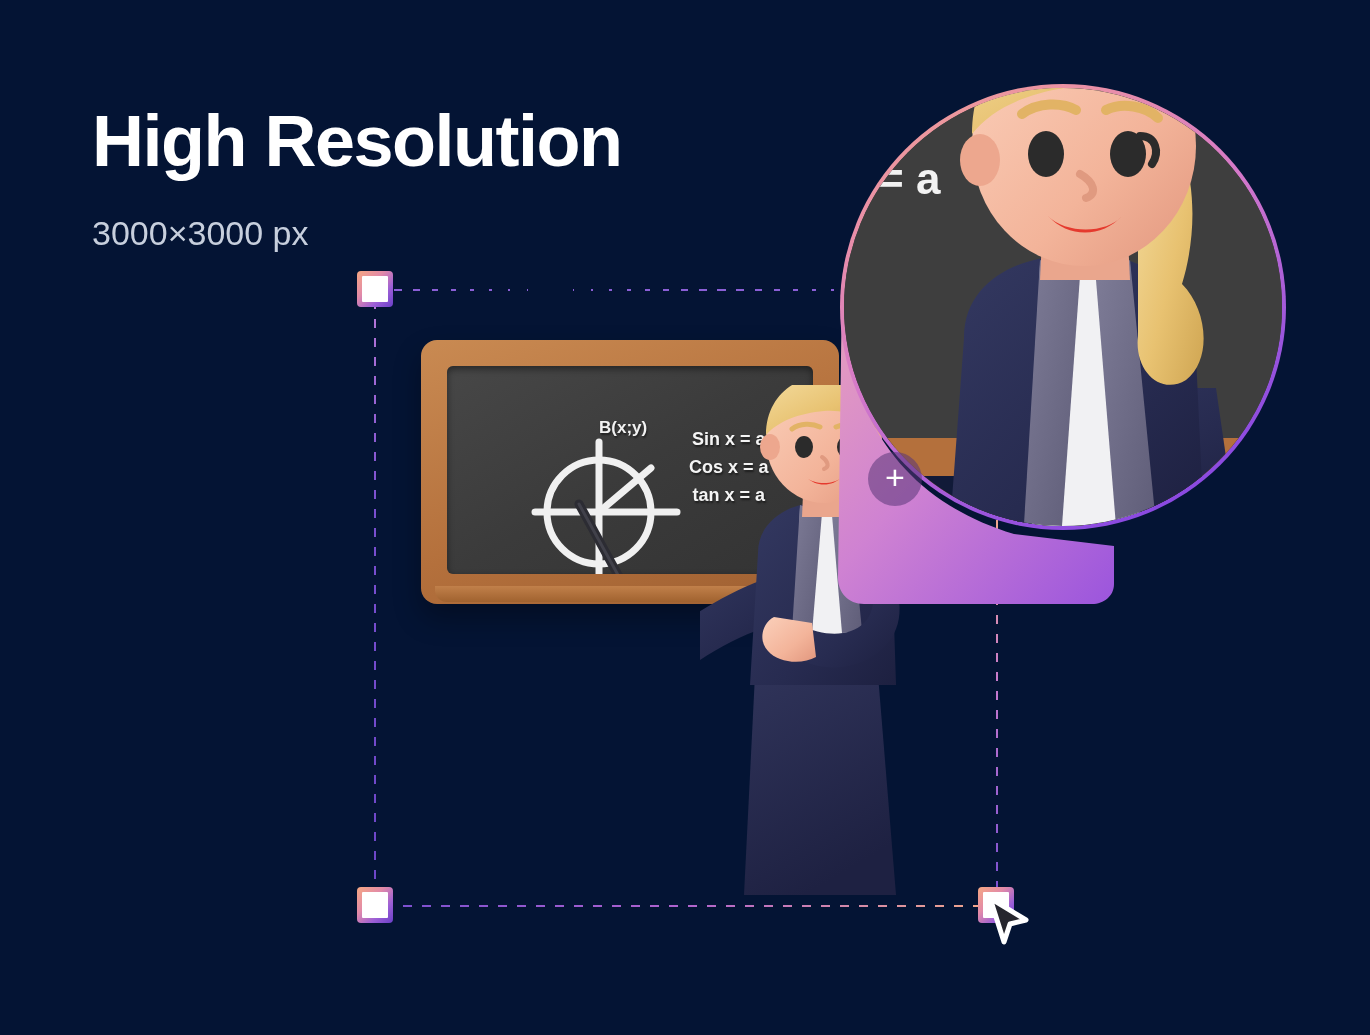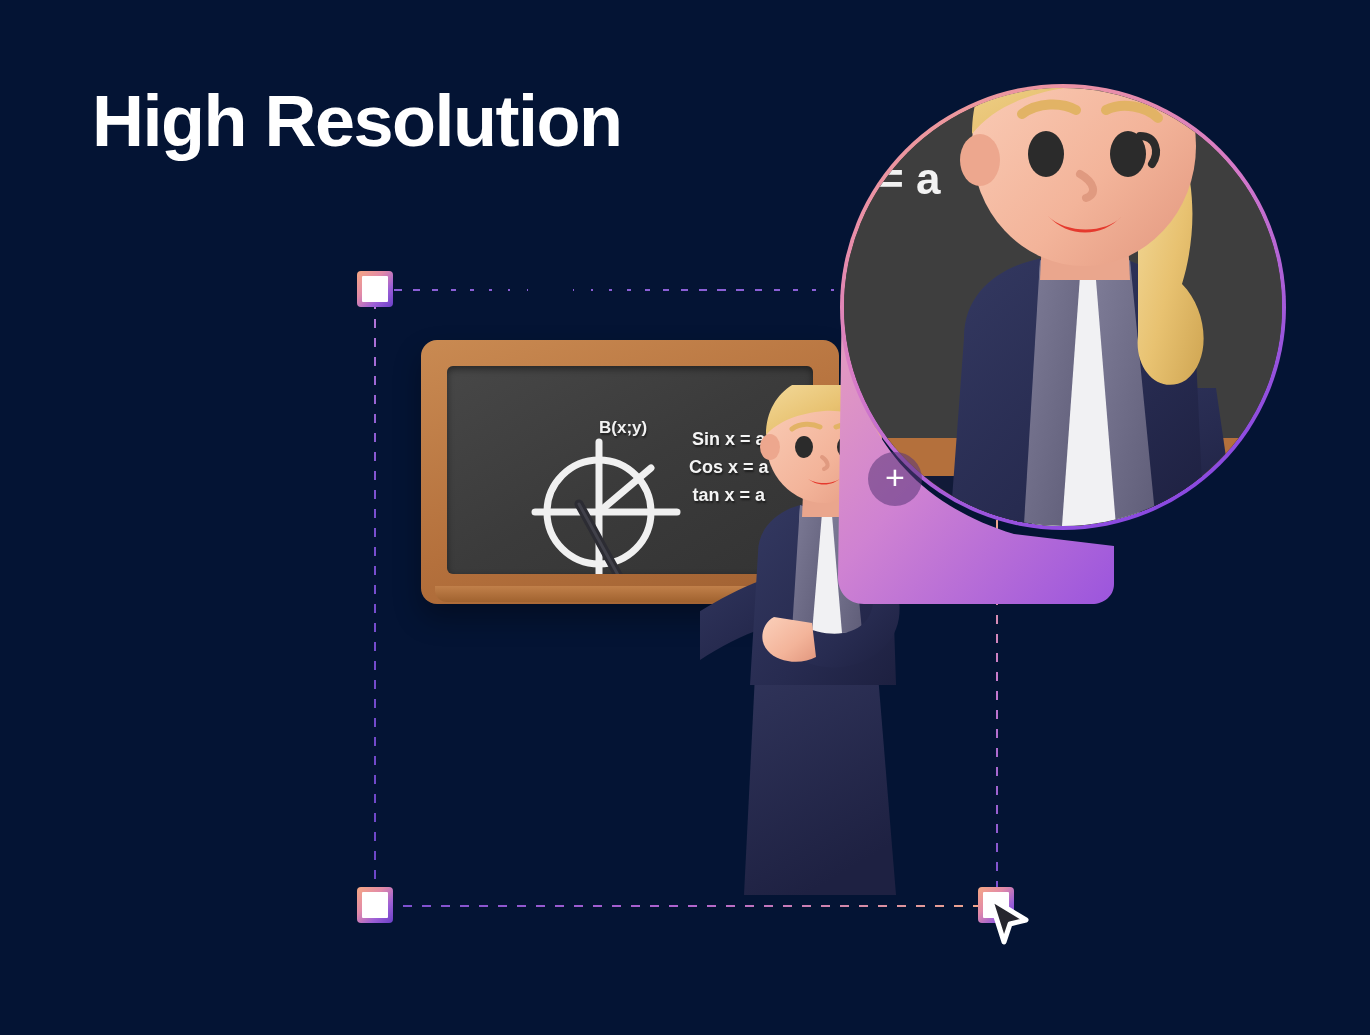--- a/index.html
+++ b/index.html
@@ -15,21 +15,21 @@
     width: 1370px;
     height: 1035px;
     background: #041434;
     overflow: hidden;
   }
 
   
   #heading {
     position: absolute;
     left: 92px;
-    top: 84px;
+    top: 104px;
     width: 700px;
   }
   #page-title {
     font-size: 72px;
     font-weight: 700;
     color: #ffffff;
     letter-spacing: -1.5px;
     line-height: 1.05;
     margin: 0;
     white-space: nowrap;
@@ -224,20 +224,21 @@
     margin-top: -4px;
   }
 </style>
 </head>
 <body>
 
 <div id="stage">
 
   <div id="heading">
     <h1 id="page-title">High Resolution</h1>
+    <p id="page-subtitle">3000×3000 px</p>
   </div>
 
   <div id="chalkboard">
     <div id="chalkboard-surface">
 
       <div id="board-point-label">B(x;y)</div>
 
       <svg id="unit-circle-diagram" viewBox="0 0 150 150">
         <g stroke="#f0f0f0" stroke-width="7" stroke-linecap="round" fill="none">
           <line x1="4" y1="78" x2="146" y2="78"></line>

